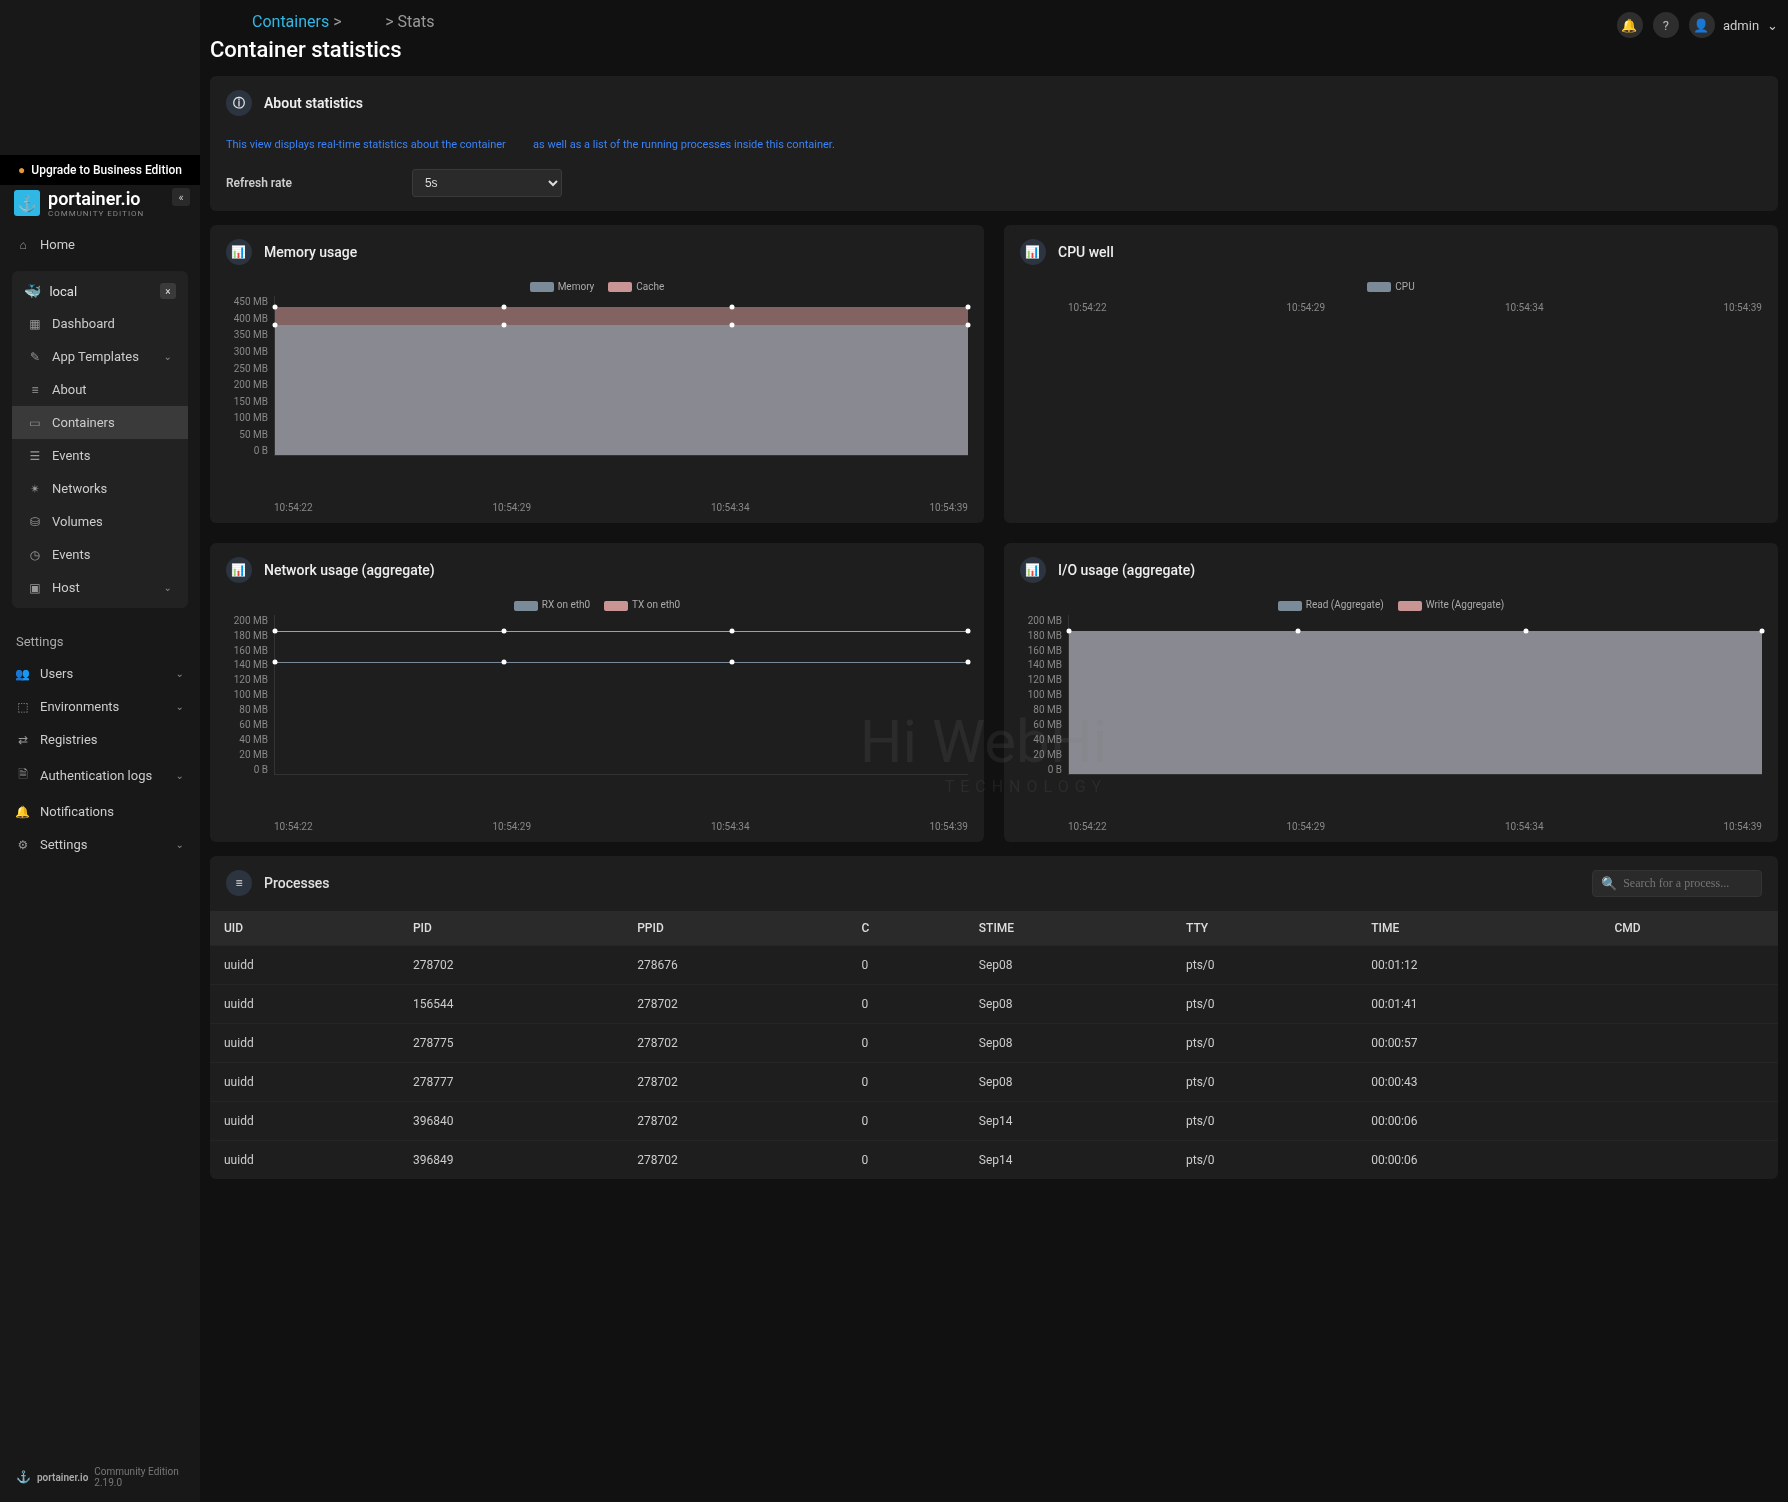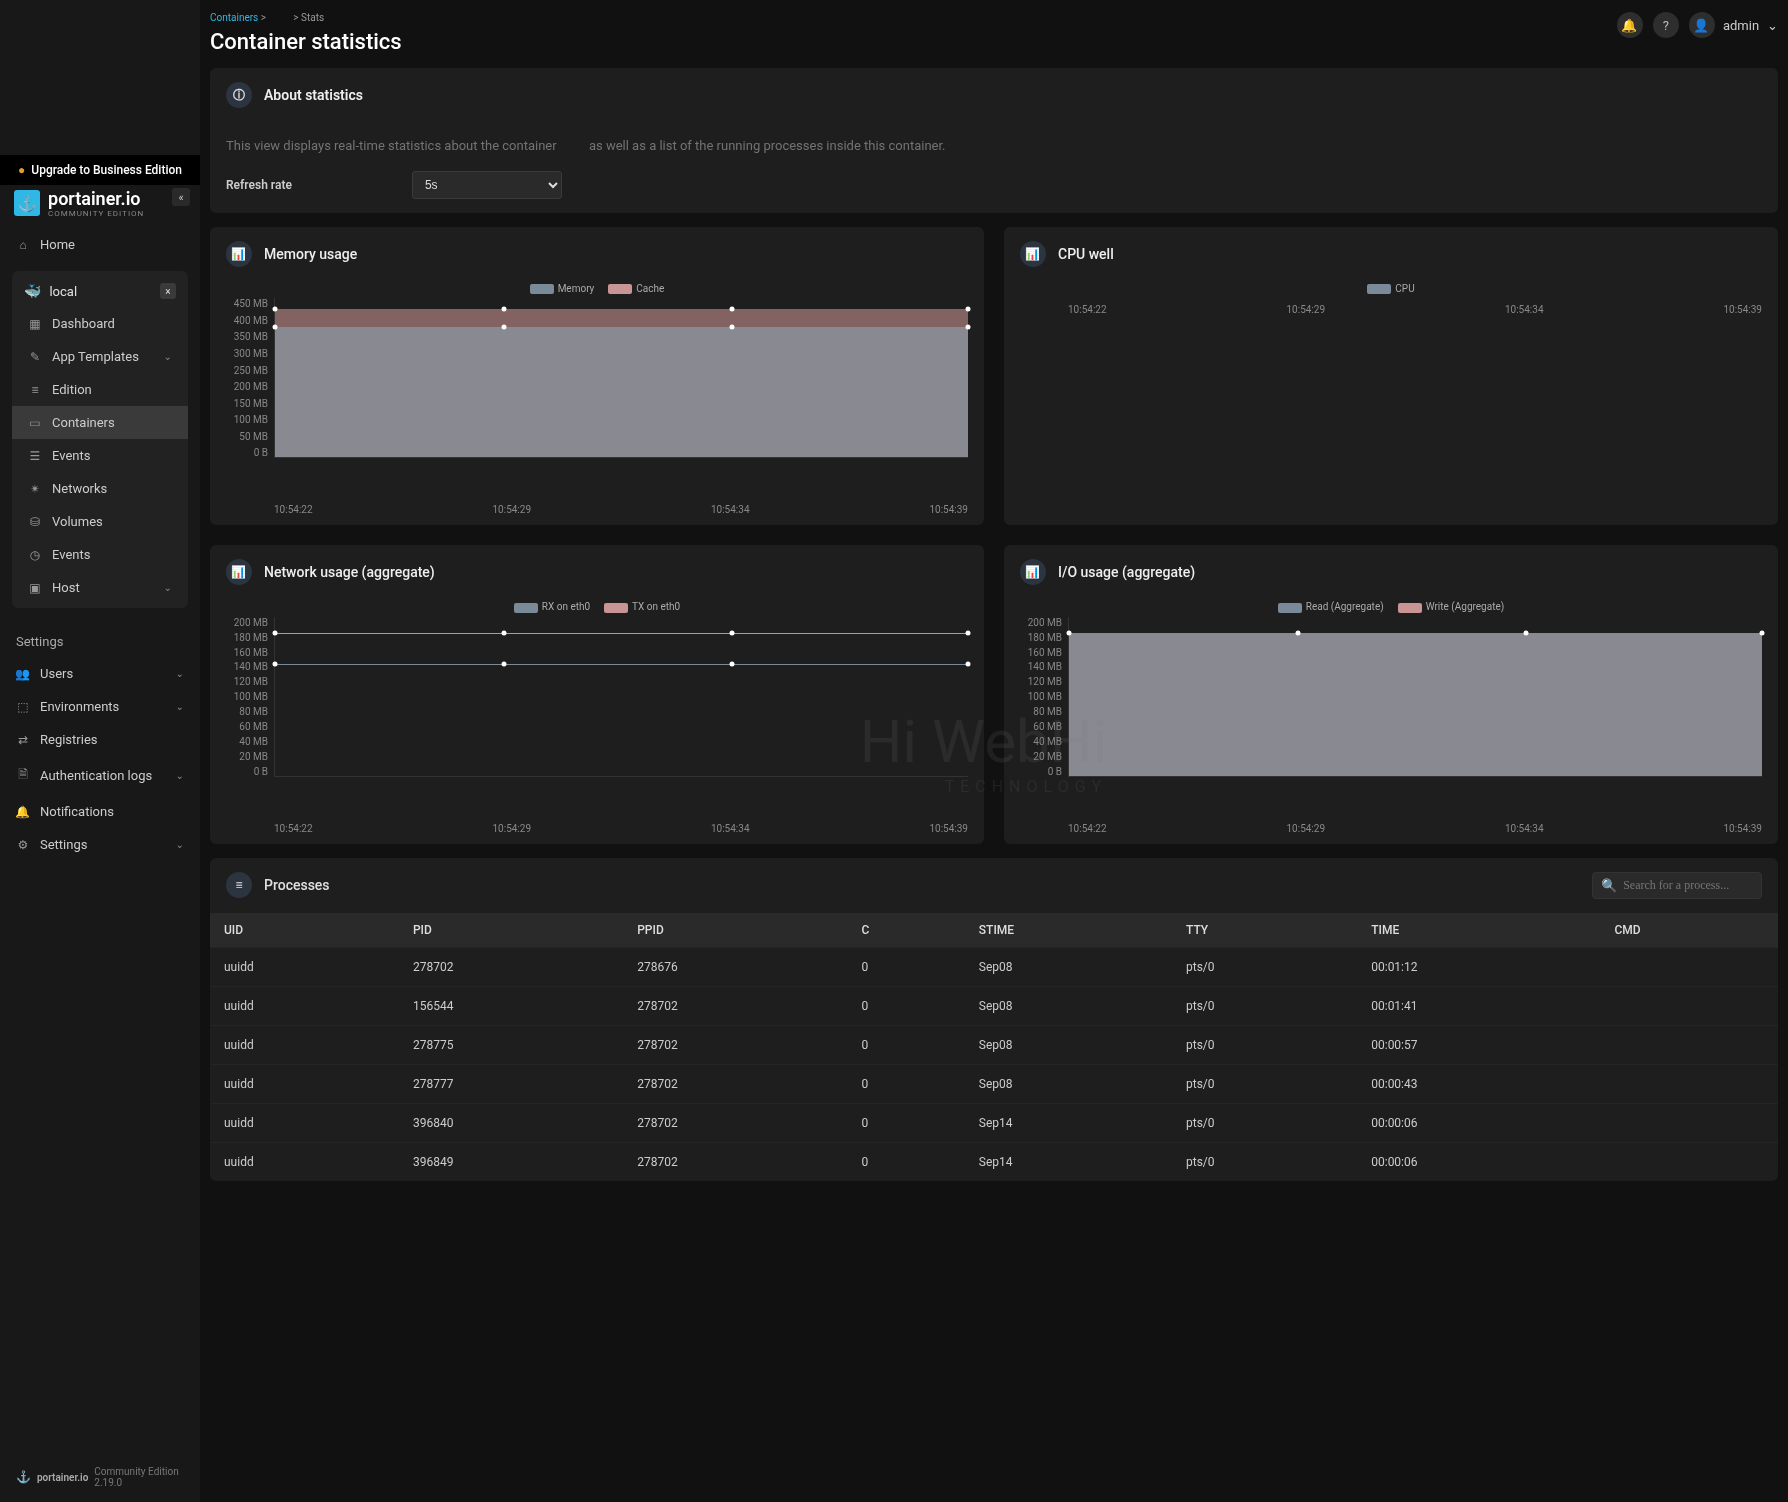--- a/index.html
+++ b/index.html
@@ -137,21 +137,21 @@
 .topbar {
   display: flex;
   align-items: flex-start;
   padding: 4px 0 14px;
 }
 .breadcrumb {
   display: flex;
   flex-direction: column;
   gap: 6px;
 }
-.crumbs { font-size: 10px; color: #999; }
+.crumbs { font-size: 16px; color: #999; margin-left: 42px; }
 .crumbs .link { color: #2fb8e6; }
 .page-title { font-size: 22px; font-weight: 500; color: #fff; }
 .top-actions {
   margin-left: auto;
   display: flex;
   align-items: center;
   gap: 10px;
 }
 .icon-btn {
   width: 26px;
@@ -196,21 +196,21 @@
   width: 26px;
   height: 26px;
   border-radius: 50%;
   background: #2c3440;
   display: flex;
   align-items: center;
   justify-content: center;
   font-size: 12px;
   color: #e0e0e0;
 }
-.about-desc { color: #737373; font-size: 13px; margin-top: 30px; }
+.about-desc { color: #3b82f6; font-size: 11px; margin-top: 22px; }
 .refresh-row {
   display: flex;
   align-items: center;
   margin-top: 18px;
   gap: 120px;
 }
 .refresh-label { color: #ccc; font-weight: 600; font-size: 12px; }
 .refresh-select {
   background: #2a2a2a;
   border: 1px solid #3a3a3a;
@@ -433,21 +433,21 @@
       <span class="menu-icon">▦</span>
       <span>Dashboard</span>
     </div>
     <div class="menu-item">
       <span class="menu-icon">✎</span>
       <span>App Templates</span>
       <span class="menu-chevron">⌄</span>
     </div>
     <div class="menu-item">
       <span class="menu-icon">≡</span>
-      <span>Edition</span>
+      <span>About</span>
     </div>
     <div class="menu-item active">
       <span class="menu-icon">▭</span>
       <span>Containers</span>
     </div>
     <div class="menu-item">
       <span class="menu-icon">☰</span>
       <span>Events</span>
     </div>
     <div class="menu-item">

